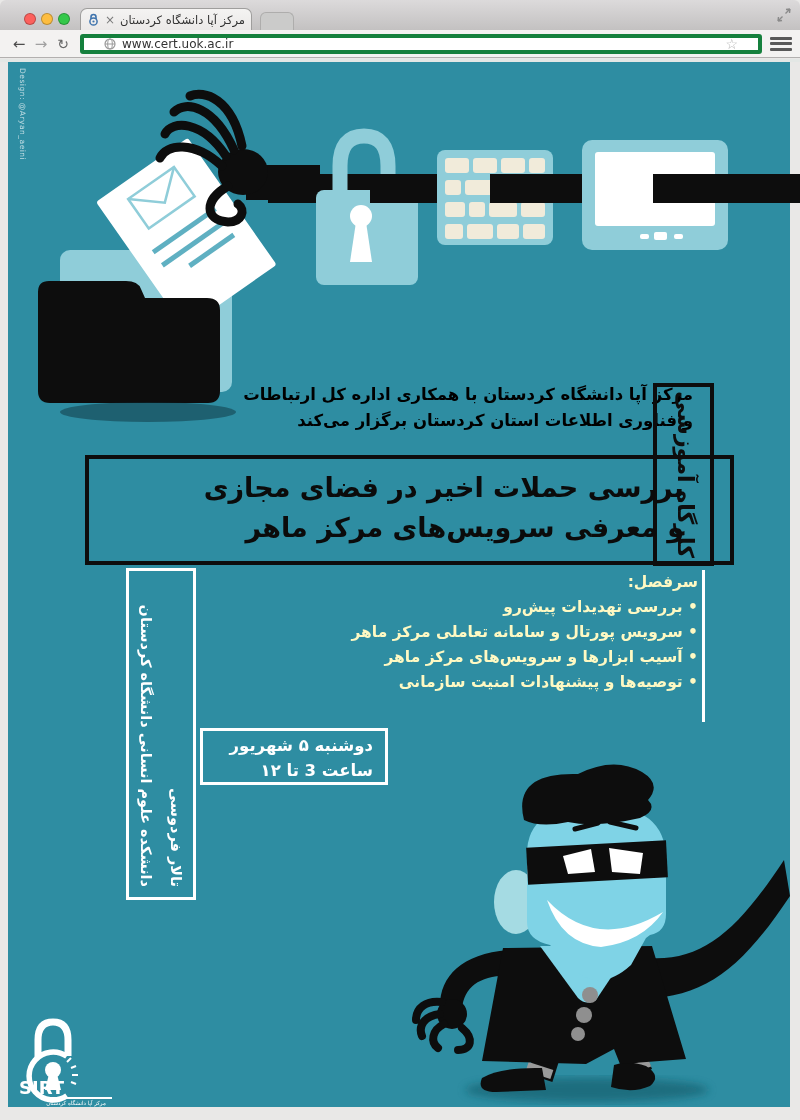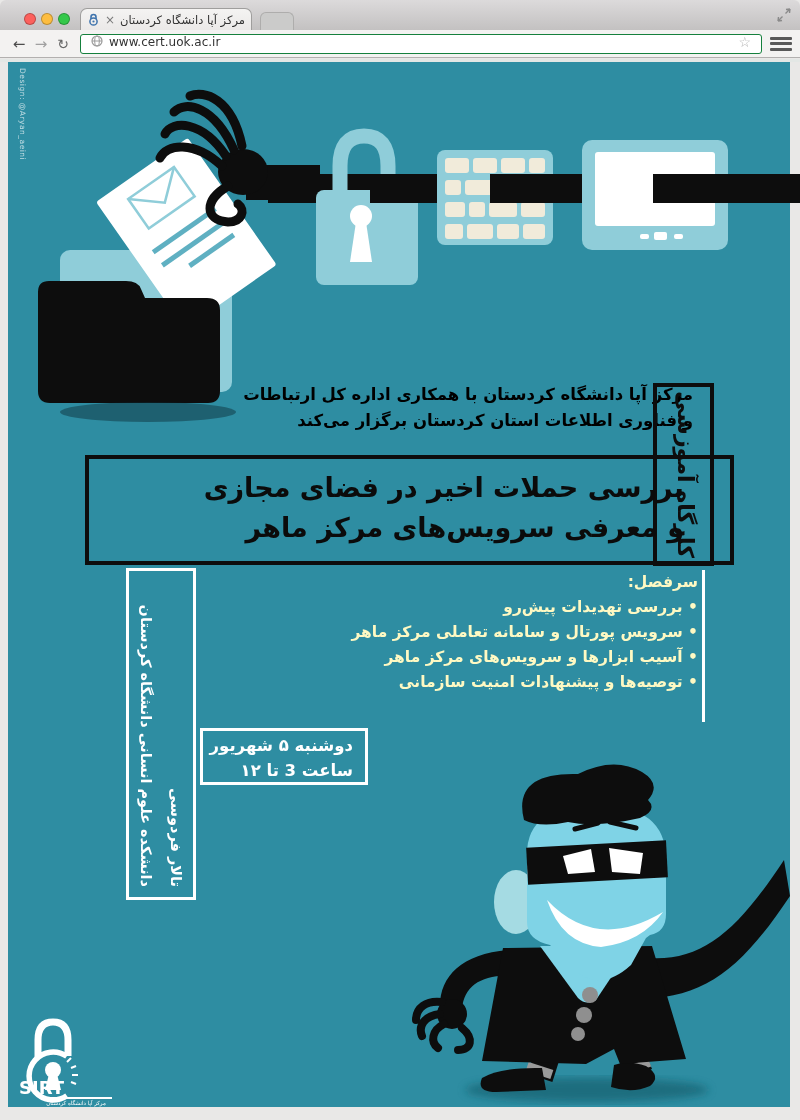--- a/index.html
+++ b/index.html
@@ -17,22 +17,22 @@
     border-radius:7px 7px 0 0; display:flex; align-items:center; padding:0 6px; gap:5px; }
   .tab-title { font-size:11.5px; color:#333; white-space:nowrap; direction:rtl; }
   .tab-close { font-size:12px; color:#7a7a7a; line-height:1; }
   .newtab { position:absolute; left:260px; top:12px; width:34px; height:18px;
     background:#cbcbca; border:1px solid #aeadac; border-bottom:none; border-radius:6px 6px 0 0; }
   .expand-ic { position:absolute; right:8px; top:7px; }
   .toolbar { position:absolute; left:0; top:30px; width:800px; height:28px;
     background:#f3f2f1; border-bottom:1px solid #b2b0af; display:flex; align-items:center; padding:0 8px; }
   .navbtn { font-size:15px; width:22px; text-align:center; line-height:20px; }
   .back{color:#4c4c4c}.fwd{color:#a0a0a0}.reload{color:#666; font-size:14px}
-  .urlbar { flex:1; height:20px; margin:0 8px 0 6px; background:#fff; border:1px solid #15803d;
-    border-radius:3px; display:flex; padding:0 10px; }
+  .urlbar { flex:1; height:20px; margin:0 8px 0 6px; background:#fff; border:4px solid #15803d;
+    border-radius:3px; display:flex; align-items:center; padding:0 20px; }
   .url-text { flex:1; font-size:12px; color:#333; margin-left:6px; }
   .star { font-size:14px; color:#b3b3b3; line-height:1; }
   .menu-ic { width:22px; height:14px; display:flex; flex-direction:column; justify-content:space-between; }
   .menu-ic span { display:block; height:3px; background:#585858; border-radius:1px; }
   .strip { position:absolute; left:0; top:59px; width:800px; height:3px; background:#e3e7e5; }
 
   
   .poster { position:absolute; left:8px; top:62px; width:782px; height:1045px;
     background:#2E8DA2; direction:rtl; overflow:visible; }
   .poster svg { position:absolute; overflow:visible; }
@@ -60,21 +60,21 @@
   .agenda ul { list-style:none; }
   .agenda li::before { content:"• "; }
   .agenda-rule { position:absolute; left:694px; top:508px; width:3px; height:152px; background:#fff; }
 
   .venuebox { position:absolute; left:118px; top:506px; width:70px; height:332px; border:3px solid #fff; }
   .venuebox .in { position:absolute; left:0; top:0; width:326px; height:64px;
     transform:rotate(90deg) translateY(-64px); transform-origin:0 0; direction:rtl;
     color:#fff; font-weight:bold; font-size:14.5px; line-height:30px; text-align:right;
     padding:2px 10px 0 0; white-space:nowrap; }
 
-  .datebox { position:absolute; left:192px; top:666px; width:168px; height:57px;
+  .datebox { position:absolute; left:192px; top:666px; width:188px; height:57px;
     border:3px solid #fff; color:#fff; font-weight:bold; font-size:16.5px; line-height:25px;
     text-align:right; padding:2px 12px 0 0; white-space:nowrap; }
 </style>
 </head>
 <body>
 
 <div class="titlebar">
   <div class="lights">
     <div class="light red"></div>
     <div class="light yellow"></div>

